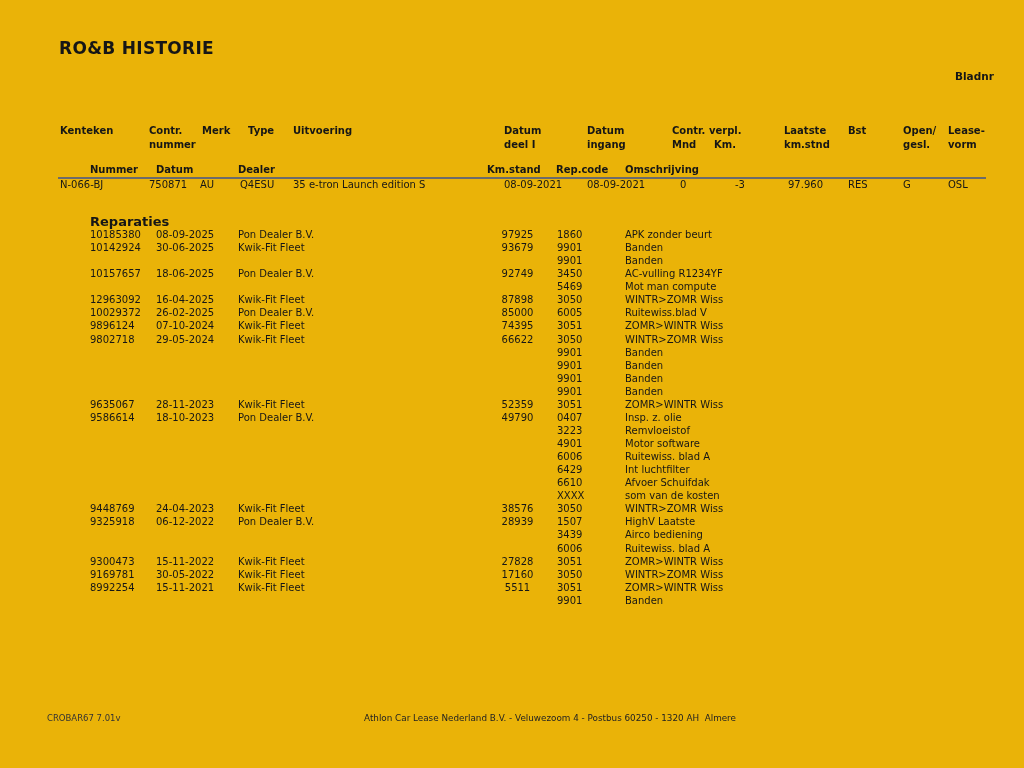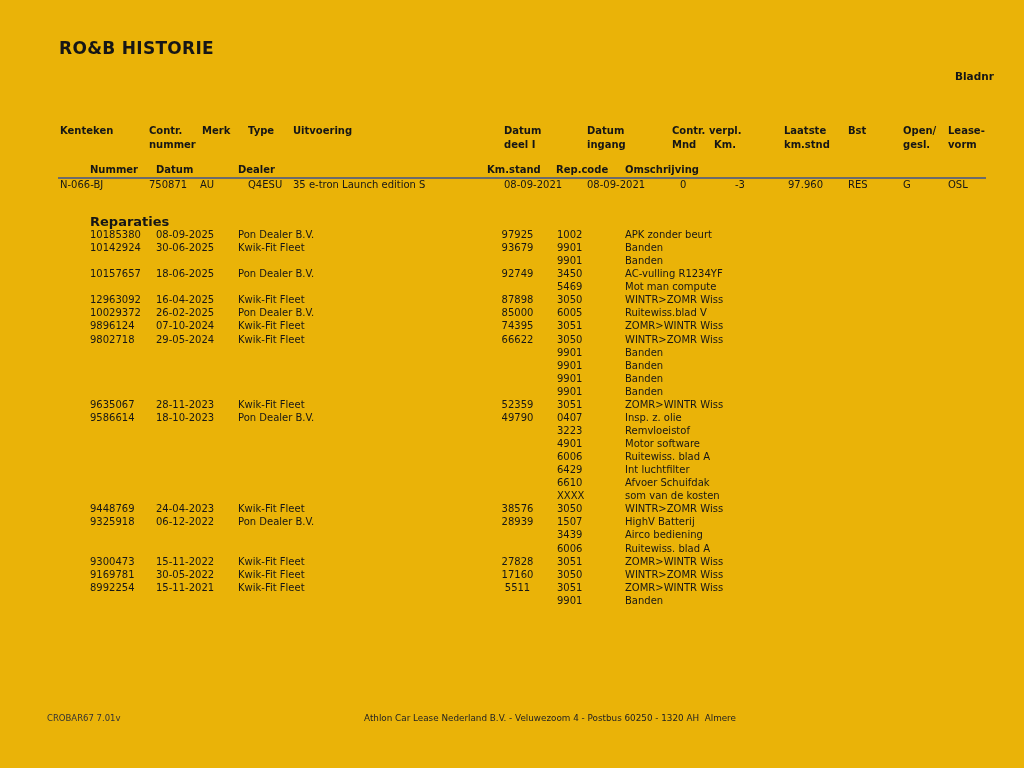--- a/index.html
+++ b/index.html
@@ -67,42 +67,42 @@
   <div class="hdr2" style="left:487px">Km.stand</div>
   <div class="hdr2" style="left:556px">Rep.code</div>
   <div class="hdr2" style="left:625px">Omschrijving</div>
 
   <div class="rule"></div>
 
   <div class="vrow">
     <span class="cell" style="left:60px">N-066-BJ</span>
     <span class="cell" style="left:149px">750871</span>
     <span class="cell" style="left:200px">AU</span>
-    <span class="cell" style="left:248px">Q4ESU</span>
+    <span class="cell" style="left:240px">Q4ESU</span>
     <span class="cell" style="left:293px">35 e-tron Launch edition S</span>
     <span class="cell" style="left:504px">08-09-2021</span>
     <span class="cell" style="left:587px">08-09-2021</span>
     <span class="cell vc-mnd">0</span>
     <span class="cell vc-km">-3</span>
     <span class="cell" style="left:788px">97.960</span>
     <span class="cell" style="left:848px">RES</span>
     <span class="cell" style="left:903px">G</span>
     <span class="cell" style="left:948px">OSL</span>
   </div>
 
   <div class="abs sectitle">Reparaties</div>
 
   <div class="rows">
 
       <div class="rrow">
         <span class="cell c-nummer">10185380</span>
         <span class="cell c-datum">08-09-2025</span>
         <span class="cell c-dealer">Pon Dealer B.V.</span>
         <span class="cell c-km">97925</span>
-        <span class="cell c-code">1002</span>
+        <span class="cell c-code">1860</span>
         <span class="cell c-descr">APK zonder beurt</span>
       </div>
 
       <div class="rrow">
         <span class="cell c-nummer">10142924</span>
         <span class="cell c-datum">30-06-2025</span>
         <span class="cell c-dealer">Kwik-Fit Fleet</span>
         <span class="cell c-km">93679</span>
         <span class="cell c-code">9901</span>
         <span class="cell c-descr">Banden</span>
@@ -288,21 +288,21 @@
         <span class="cell c-code">3050</span>
         <span class="cell c-descr">WINTR&gt;ZOMR Wiss</span>
       </div>
 
       <div class="rrow">
         <span class="cell c-nummer">9325918</span>
         <span class="cell c-datum">06-12-2022</span>
         <span class="cell c-dealer">Pon Dealer B.V.</span>
         <span class="cell c-km">28939</span>
         <span class="cell c-code">1507</span>
-        <span class="cell c-descr">HighV Batterij</span>
+        <span class="cell c-descr">HighV Laatste</span>
       </div>
 
       <div class="rrow">
         <span class="cell c-nummer"></span>
         <span class="cell c-datum"></span>
         <span class="cell c-dealer"></span>
         <span class="cell c-km"></span>
         <span class="cell c-code">3439</span>
         <span class="cell c-descr">Airco bediening</span>
       </div>

